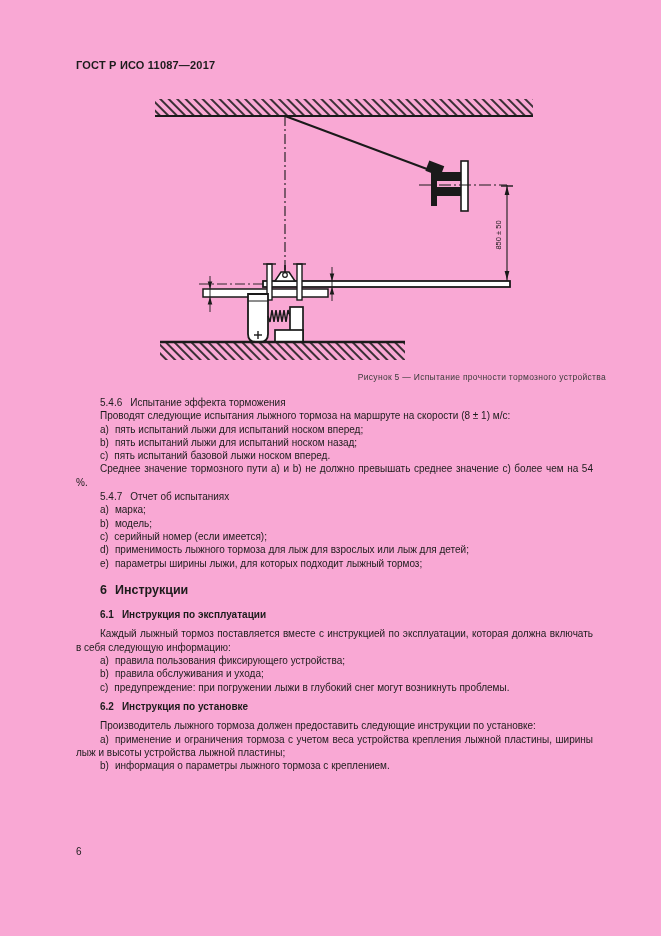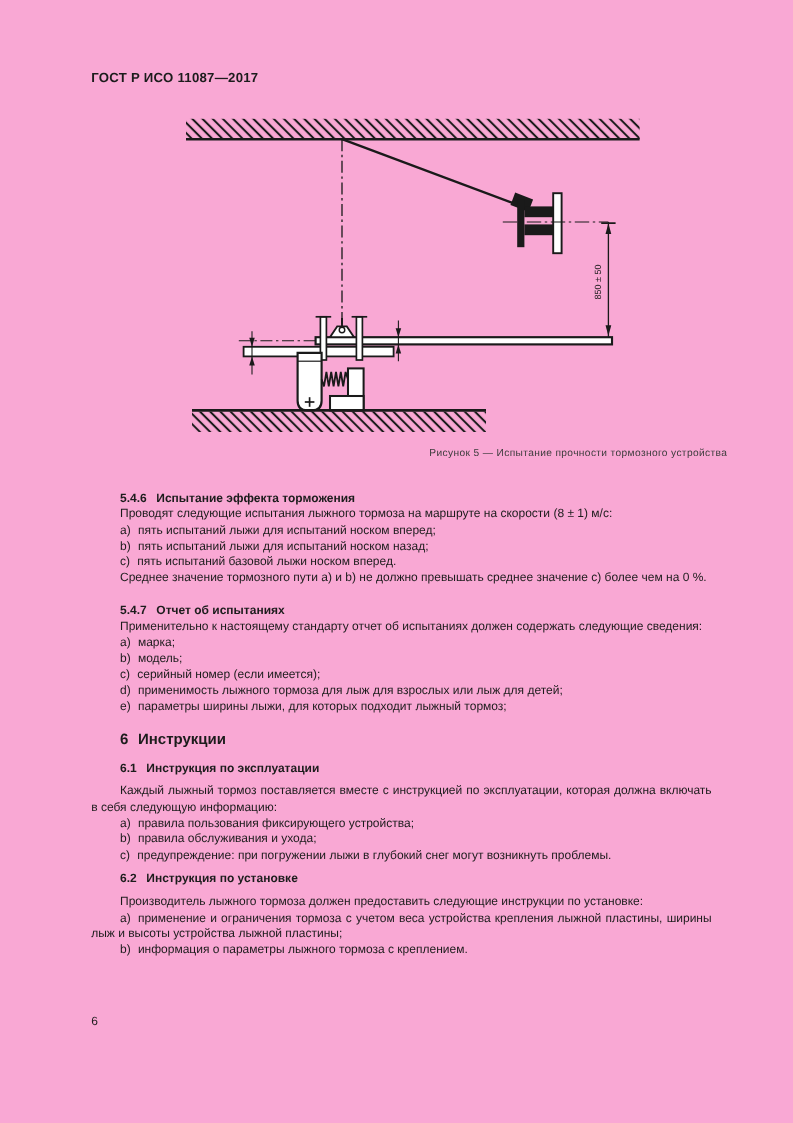--- a/index.html
+++ b/index.html
@@ -19,21 +19,21 @@
   .figure-svg{position:absolute;left:155px;top:98px;}
   .figure-caption{
     position:absolute;left:76px;top:372px;width:530px;
     text-align:right;font-size:8.5px;color:#3c3c3c;letter-spacing:.3px;
   }
   .body-text{
     position:absolute;left:76px;top:395px;width:517px;
     font-size:10px;line-height:13.3px;
   }
   .p{margin:0;text-indent:24px;text-align:justify;}
-  .h5{margin:14px 0 0 0;text-indent:24px;font-weight:bold;}
+  .h5{margin:1px 0 0 0;text-indent:24px;font-weight:normal;}
   .h6{margin:14px 0 11px 0;font-size:12.5px;font-weight:bold;text-indent:24px;}
   .h61{margin:6px 0 6px 0;font-weight:bold;text-indent:24px;}
   .ht{margin-left:8px;}
   .lbl{margin-right:6px;}
   .page-number{position:absolute;left:76px;top:846px;font-size:10px;}
   svg text{font-family:"Liberation Sans", sans-serif;}
 </style>
 </head>
 <body>
 
@@ -117,24 +117,23 @@
     <div class="figure-caption">Рисунок 5 — Испытание прочности тормозного устройства</div>
   </div>
 
   <div class="body-text">
 
     <p class="h5"><span>5.4.6</span><span class="ht">Испытание эффекта торможения</span></p>
     <p class="p">Проводят следующие испытания лыжного тормоза на маршруте на скорости (8 ± 1) м/с:</p>
     <p class="p"><span class="lbl">a)</span><span>пять испытаний лыжи для испытаний носком вперед;</span></p>
     <p class="p"><span class="lbl">b)</span><span>пять испытаний лыжи для испытаний носком назад;</span></p>
     <p class="p"><span class="lbl">c)</span><span>пять испытаний базовой лыжи носком вперед.</span></p>
-    <p class="p">Среднее значение тормозного пути a) и b) не должно превышать среднее значение c) более чем на 0 %.</p>
+    <p class="p">Среднее значение тормозного пути a) и b) не должно превышать среднее значение c) более чем на 54 %.</p>
 
     <p class="h5"><span>5.4.7</span><span class="ht">Отчет об испытаниях</span></p>
-    <p class="p">Применительно к настоящему стандарту отчет об испытаниях должен содержать следующие сведения:</p>
     <p class="p"><span class="lbl">a)</span><span>марка;</span></p>
     <p class="p"><span class="lbl">b)</span><span>модель;</span></p>
     <p class="p"><span class="lbl">c)</span><span>серийный номер (если имеется);</span></p>
     <p class="p"><span class="lbl">d)</span><span>применимость лыжного тормоза для лыж для взрослых или лыж для детей;</span></p>
     <p class="p"><span class="lbl">e)</span><span>параметры ширины лыжи, для которых подходит лыжный тормоз;</span></p>
 
     <p class="h6"><span>6</span><span class="ht">Инструкции</span></p>
 
     <p class="h61"><span>6.1</span><span class="ht">Инструкция по эксплуатации</span></p>
     <p class="p">Каждый лыжный тормоз поставляется вместе с инструкцией по эксплуатации, которая должна включать в себя следующую информацию:</p>

